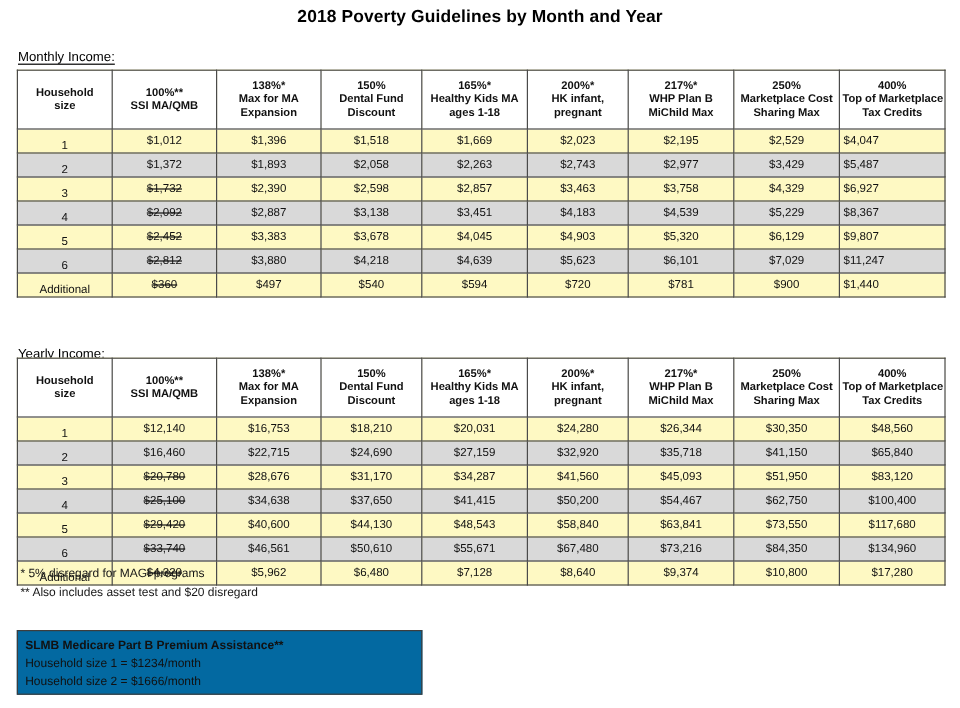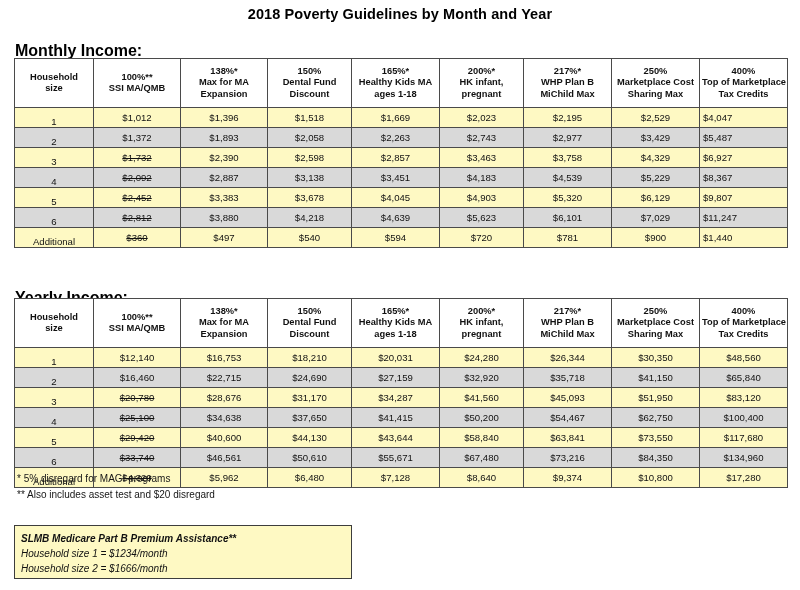--- a/index.html
+++ b/index.html
@@ -32,22 +32,22 @@
     font-size: 14.5px;
     font-weight: bold;
     color: #000000;
     letter-spacing: 0.1px;
   }
 
   
   .section-label {
     position: absolute;
     left: 15px;
-    font-size: 16px;
-    font-weight: bold;
+    font-size: 11px;
+    font-weight: normal;
     color: #000000;
     text-decoration: underline;
     text-underline-offset: 2px;
   }
   #label-monthly { top: 42px; }
   #label-yearly  { top: 289px; }
 
   
   .grid-table {
     position: absolute;
@@ -126,24 +126,23 @@
     color: #161616;
     white-space: nowrap;
   }
   #footnote-1 { top: 473px; }
   #footnote-2 { top: 489px; }
 
   
   .info-box {
     position: absolute;
     border: 1px solid #3d3d3d;
-    background: #fef9c3;
+    background: #0369a1;
     box-sizing: border-box;
     padding: 5px 20px 4px 6px;
-    font-style: italic;
   }
   #box-slmb {
     left: 14px;
     top: 525px;
     width: 338px;
     height: 54px;
   }
   #box-almb {
     left: 424px;
     top: 525px;
@@ -411,21 +410,21 @@
           <td>$50,200</td>
           <td>$54,467</td>
           <td>$62,750</td>
           <td class="col-last">$100,400</td>
         </tr>
         <tr>
           <td class="hh-cell">5</td>
           <td><span class="struck">$29,420</span></td>
           <td>$40,600</td>
           <td>$44,130</td>
-          <td>$43,644</td>
+          <td>$48,543</td>
           <td>$58,840</td>
           <td>$63,841</td>
           <td>$73,550</td>
           <td class="col-last">$117,680</td>
         </tr>
         <tr class="shaded">
           <td class="hh-cell">6</td>
           <td><span class="struck">$33,740</span></td>
           <td>$46,561</td>
           <td>$50,610</td>

